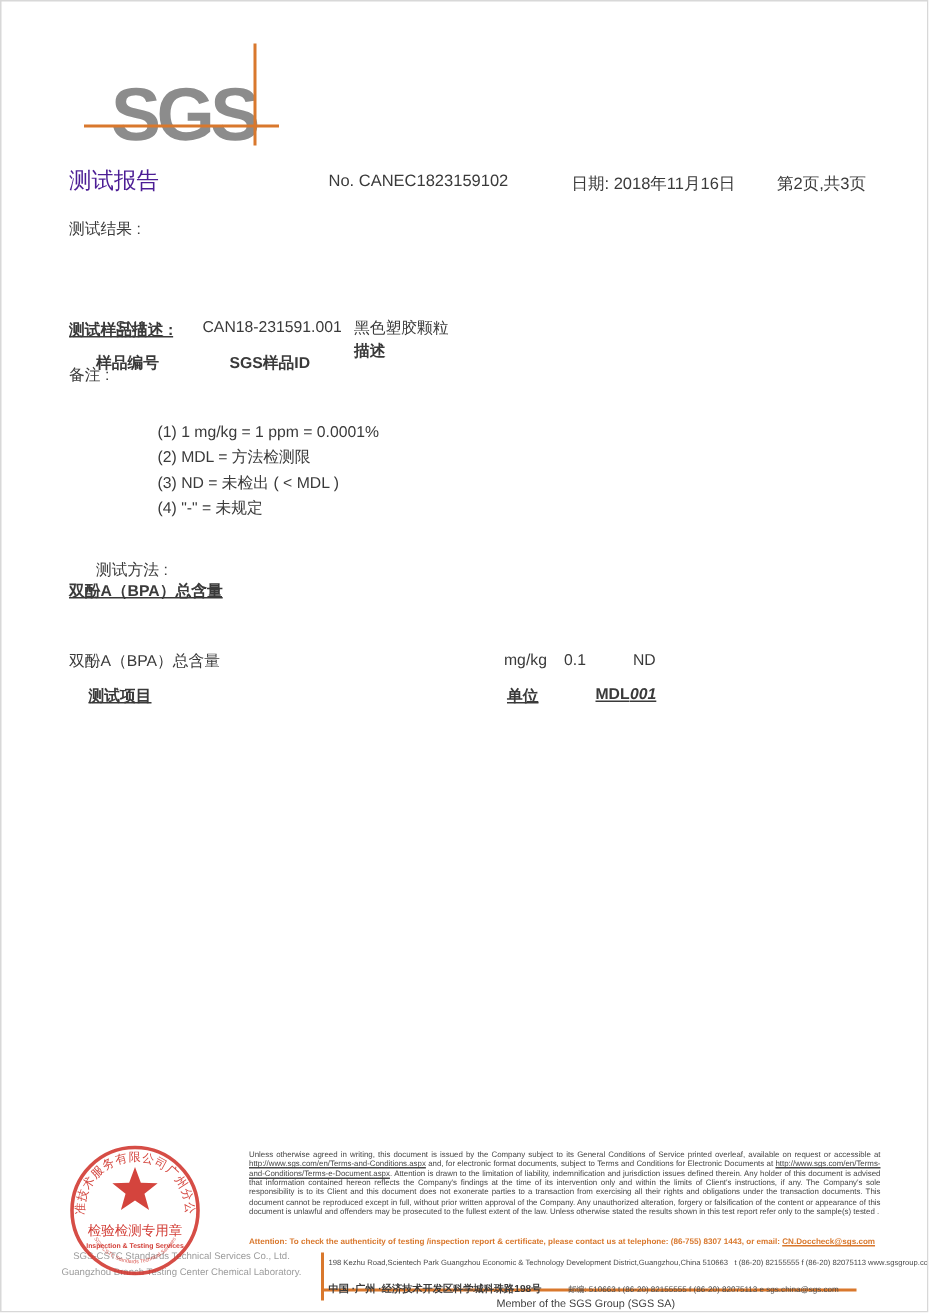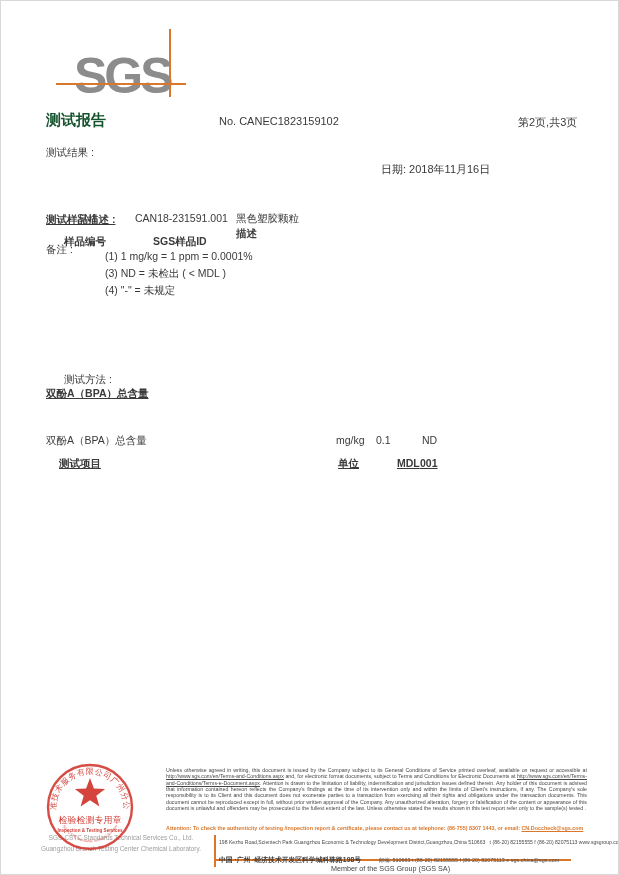--- a/index.html
+++ b/index.html
@@ -7,27 +7,27 @@
     position:relative;width:617px;height:873px;background:#ffffff;
     border:1px solid #d8d8d8;overflow:hidden;
     font-family:"Liberation Sans","DejaVu Sans",sans-serif;color:#3a3a3a;
   }
   .abs{position:absolute;}
   
   .logo-text{font-weight:bold;color:#8c8c8c;font-size:50px;line-height:1;letter-spacing:-3px;}
   .logo-hline{background:#d9782d;height:2px;}
   .logo-vline{background:#d9782d;width:2px;}
   
-  .doc-title{font-size:15px;font-weight:bold;color:#14532d;}
+  .doc-title{font-size:15px;font-weight:normal;color:#4c1d95;}
   .hdr{font-size:11px;}
   
   .body-txt{font-size:10.5px;}
   .bold{font-weight:bold;margin-top:40px;}
   .u{text-decoration:underline;}
-  .it{}
+  .it{font-style:italic;}
   .remarks-list div{line-height:17px;}
   .method{width:462px;line-height:17.5px;text-align:justify;}
   
   .disclaimer{
     width:421px;font-size:5.25px;line-height:6.35px;text-align:justify;color:#474747;
   }
   .disclaimer a{color:#474747;}
   .attention{
     width:421px;font-size:5.4px;line-height:6.5px;color:#d9782d;font-weight:bold;
   }
@@ -45,41 +45,42 @@
 <div class="page">
 
   <div class="abs" style="left:45px;top:20px;width:170px;height:78px;">
     <div class="abs logo-text" style="left:28px;top:12px;margin-top:18px;">SGS</div>
     <div class="abs logo-hline" style="left:10px;top:62px;width:130px;"></div>
     <div class="abs logo-vline" style="left:123px;top:8px;height:68px;"></div>
   </div>
 
   <div class="abs doc-title" style="left:45px;top:110px;">测试报告</div>
   <div class="abs hdr" style="left:218px;top:114px;">No. CANEC1823159102</div>
-  <div class="abs hdr" style="left:380px;top:114px;margin-top:47px;">日期: 2018年11月16日</div>
+  <div class="abs hdr" style="left:380px;top:114px;">日期: 2018年11月16日</div>
   <div class="abs hdr" style="left:517px;top:114px;">第2页,共3页</div>
 
   <div class="abs body-txt" style="left:45px;top:145px;">测试结果 :</div>
 
   <div class="abs body-txt bold u" style="left:45px;top:172px;">测试样品描述 :</div>
 
   <div>
     <div class="abs body-txt bold" style="left:63px;top:194px;">样品编号</div>
     <div class="abs body-txt bold" style="left:152px;top:194px;">SGS样品ID</div>
     <div class="abs body-txt bold" style="left:235px;top:186px;font-family:Liberation Serif, serif;">描述</div>
     <div>
       <div class="abs body-txt" style="left:76px;top:211px;">SN1</div>
       <div class="abs body-txt" style="left:134px;top:211px;">CAN18-231591.001</div>
       <div class="abs body-txt" style="left:235px;top:211px;">黑色塑胶颗粒</div>
     </div>
   </div>
 
   <div class="abs body-txt" style="left:45px;top:242px;">备注 :</div>
-  <div class="abs body-txt remarks-list" style="left:104px;top:247px;">
+  <div class="abs body-txt remarks-list" style="left:104px;top:279px;">
     <div>(1) 1 mg/kg = 1 ppm = 0.0001%</div>
+    <div>(2) MDL = 方法检测限</div>
     <div>(3) ND = 未检出 ( &lt; MDL )</div>
     <div>(4) "-" = 未规定</div>
   </div>
 
   <div class="abs body-txt bold u" style="left:45px;top:346px;">双酚A（BPA）总含量</div>
   <div class="abs body-txt" style="left:27px;top:372px;margin-left:36px;">测试方法 :</div>
 
   <div>
     <div class="abs body-txt bold u" style="left:58px;top:416px;">测试项目</div>
     <div class="abs body-txt bold u" style="left:337px;top:416px;">单位</div>

